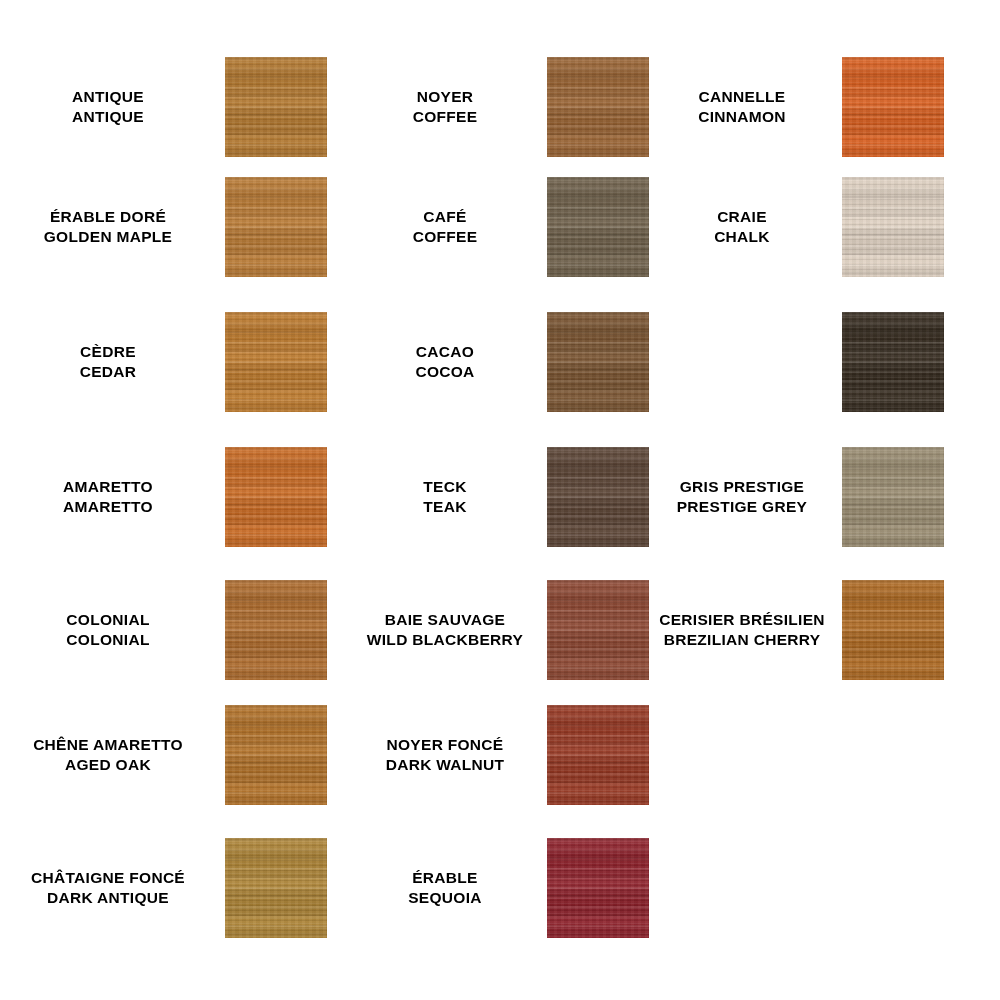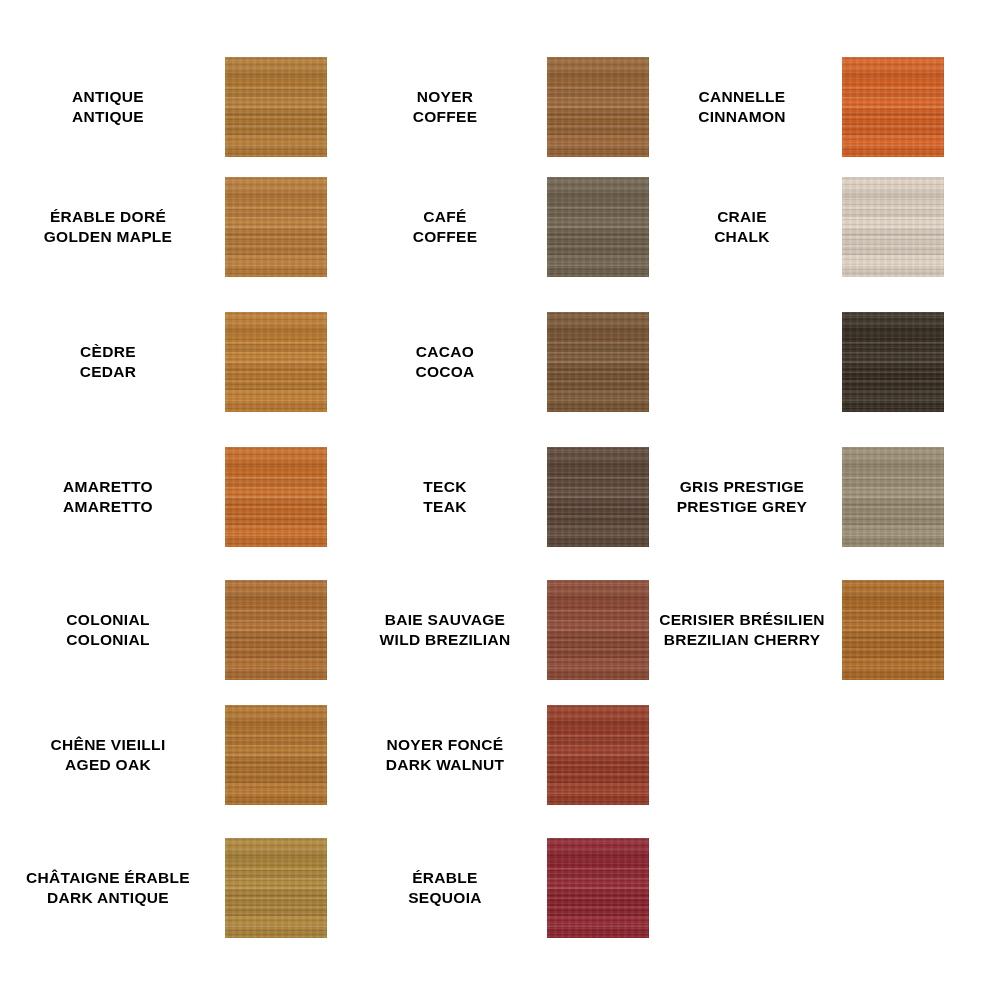--- a/index.html
+++ b/index.html
@@ -222,60 +222,60 @@
         <span class="en">COLONIAL</span>
       </div>
     </div>
     <div class="swatch" style="left: 225px; top: 580px; width: 102px; height: 100px; background-color: rgb(176, 108, 44);">
       <div class="grain"></div>
       <div class="grain2"></div>
     </div>
     <div class="cell" style="left: 285px; top: 580px; width: 320px; height: 100px; justify-content: center;">
       <div class="label">
         <span class="fr">BAIE SAUVAGE</span>
-        <span class="en">WILD BREZILIAN</span>
+        <span class="en">WILD BLACKBERRY</span>
       </div>
     </div>
     <div class="swatch" style="left: 547px; top: 580px; width: 102px; height: 100px; background-color: rgb(142, 70, 49);">
       <div class="grain"></div>
       <div class="grain2"></div>
     </div>
     <div class="cell" style="left: 582px; top: 580px; width: 320px; height: 100px; justify-content: center;">
       <div class="label">
         <span class="fr">CERISIER BRÉSILIEN</span>
         <span class="en">BREZILIAN CHERRY</span>
       </div>
     </div>
     <div class="swatch" style="left: 842px; top: 580px; width: 102px; height: 100px; background-color: rgb(176, 106, 33);">
       <div class="grain"></div>
       <div class="grain2"></div>
     </div>
     <div class="cell" style="left: -52px; top: 705px; width: 320px; height: 100px; justify-content: center;">
       <div class="label">
-        <span class="fr">CHÊNE VIEILLI</span>
+        <span class="fr">CHÊNE AMARETTO</span>
         <span class="en">AGED OAK</span>
       </div>
     </div>
     <div class="swatch" style="left: 225px; top: 705px; width: 102px; height: 100px; background-color: rgb(181, 115, 40);">
       <div class="grain"></div>
       <div class="grain2"></div>
     </div>
     <div class="cell" style="left: 285px; top: 705px; width: 320px; height: 100px; justify-content: center;">
       <div class="label">
         <span class="fr">NOYER FONCÉ</span>
         <span class="en">DARK WALNUT</span>
       </div>
     </div>
     <div class="swatch" style="left: 547px; top: 705px; width: 102px; height: 100px; background-color: rgb(153, 56, 34);">
       <div class="grain"></div>
       <div class="grain2"></div>
     </div>
     <div class="cell" style="left: -52px; top: 838px; width: 320px; height: 100px; justify-content: center;">
       <div class="label">
-        <span class="fr">CHÂTAIGNE ÉRABLE</span>
+        <span class="fr">CHÂTAIGNE FONCÉ</span>
         <span class="en">DARK ANTIQUE</span>
       </div>
     </div>
     <div class="swatch" style="left: 225px; top: 838px; width: 102px; height: 100px; background-color: rgb(176, 134, 54);">
       <div class="grain"></div>
       <div class="grain2"></div>
     </div>
     <div class="cell" style="left: 285px; top: 838px; width: 320px; height: 100px; justify-content: center;">
       <div class="label">
         <span class="fr">ÉRABLE</span>

